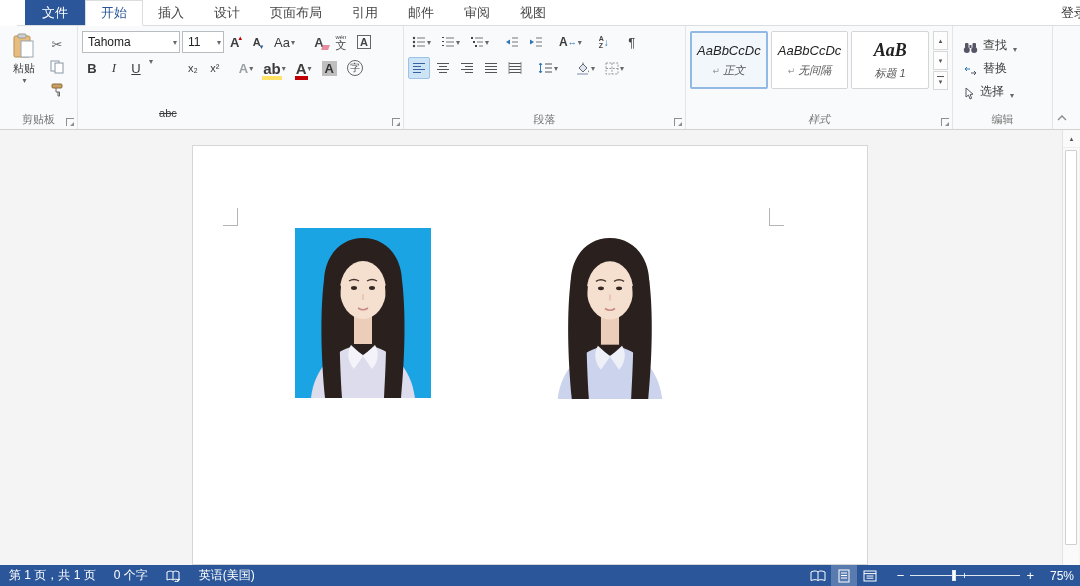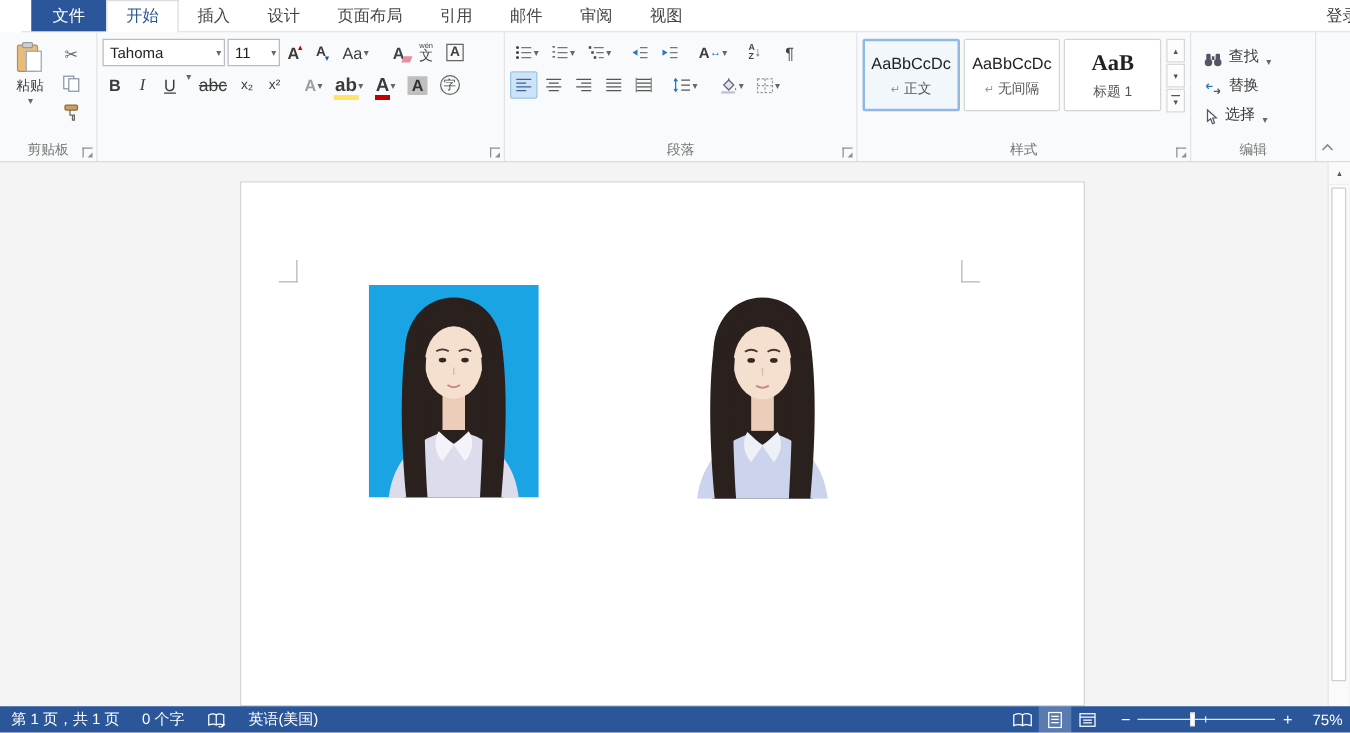--- a/index.html
+++ b/index.html
@@ -42,21 +42,21 @@
   .mini-col { display:flex; flex-direction:column; gap:3px; padding-top:3px; }
   .mini { width:22px; height:20px; display:flex; align-items:center; justify-content:center; font-size:13px; color:#666; }
 
   
   .g-font { width:326px; }
   .combo { height:22px; background:#fff; border:1px solid #b8bcc1; display:flex;
     align-items:center; font-size:12px; color:#222; padding:0 2px 0 5px; }
   .combo .val { flex:1; }
   .fr1 { margin-bottom:4px; }
   .u-line { text-decoration:underline; }
-  .strike { text-decoration:line-through; font-size:14px; }
+  .strike { text-decoration:line-through; font-size:11px;margin-top:45px; }
   .eff-gray { color:#9aa0a6; font-weight:bold; }
   .bar-under { position:relative; font-weight:bold; font-size:15px; line-height:1; }
   .bar-under i { position:absolute; left:-1px; right:-1px; bottom:-4px; height:4px; font-style:normal; }
   .chip-shade { background:#bfbfbf; color:#333; padding:0 3px; font-weight:bold; }
   .enclose { border:1px solid #666; border-radius:50%; width:16px; height:16px;
     font-size:10px; display:flex; align-items:center; justify-content:center; color:#444; }
   .boxA { border:1px solid #666; padding:0 2px; font-weight:bold; font-size:11px; color:#444; }
   .ruby-wrap { display:flex; flex-direction:column; align-items:center; line-height:1; color:#444; }
   .ruby-wrap .rb { font-size:6px; }
   .ruby-wrap .base { font-size:11px; }
@@ -64,21 +64,21 @@
   .shrink-mark { font-size:7px; color:#2b579a; margin-left:-1px; margin-bottom:-9px; }
   .clear-era { position:relative; font-weight:bold; color:#444; }
   .clear-era i { position:absolute; right:-5px; bottom:0; width:7px; height:5px;
     background:#e88ca0; transform:skewX(-20deg); }
 
   
   .g-para { width:282px; }
   .sortstack { display:flex; flex-direction:column; line-height:1; font-size:7px; font-weight:bold; color:#444; }
 
   
-  .g-styles { width:267px; display:flex; gap:3px; }
+  .g-styles { width:267px; display:flex; gap:3px;font-style:italic; }
   .stylecard { width:80px; height:58px; background:#fff; border:1px solid #d5d5d5; border-radius:2px;
     display:flex; flex-direction:column; align-items:center; justify-content:center; overflow:hidden; }
   .stylecard.sel { border:2px solid #92b9e4; background:#f2f7fc; }
   .stylecard .prev { font-size:13px; color:#222; white-space:nowrap; }
   .stylecard .prev.h1 { font-size:18px; font-weight:bold; font-family:"Liberation Serif",serif; }
   .stylecard .sname { font-size:11px; color:#555; margin-top:5px; white-space:nowrap; }
   .stylecard .sname .mk { color:#999; font-size:9px; }
   .style-scroll { display:flex; flex-direction:column; gap:1px; margin-left:1px; }
   .sbtn { width:15px; height:19px; background:#fdfdfd; border:1px solid #d8d8d8;
     display:flex; align-items:center; justify-content:center; font-size:7px; color:#555; flex-direction:column; }

